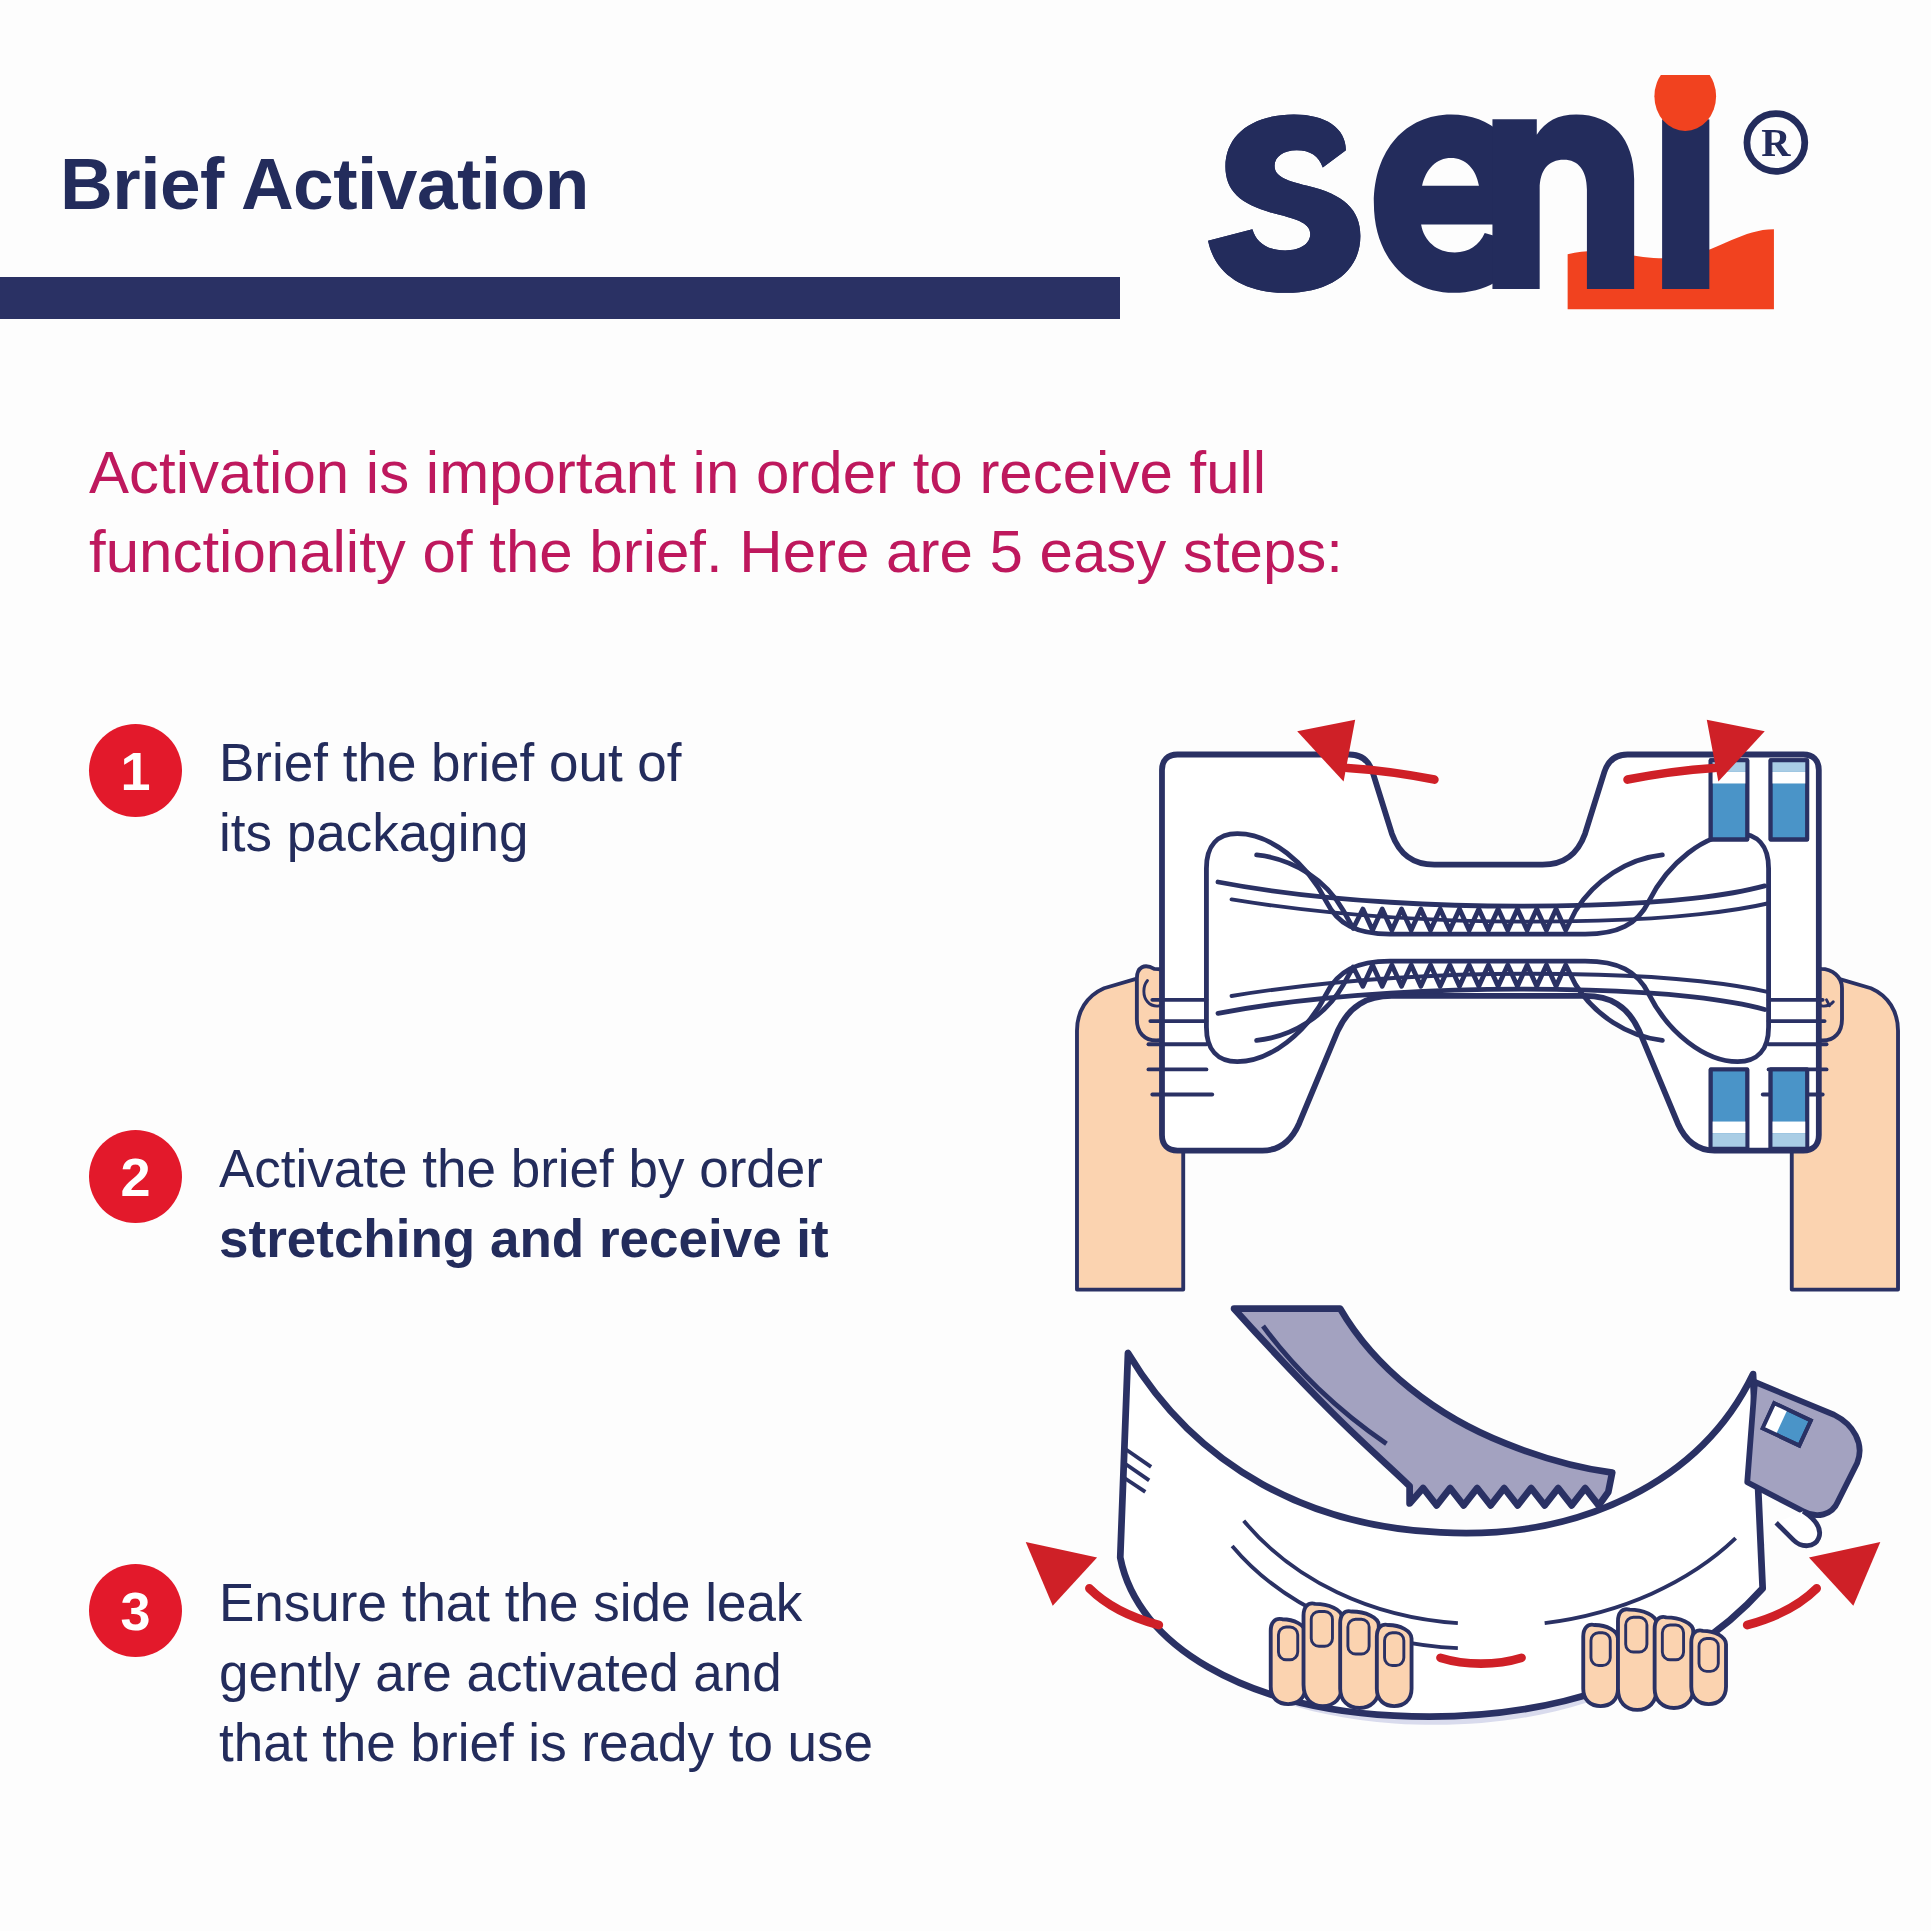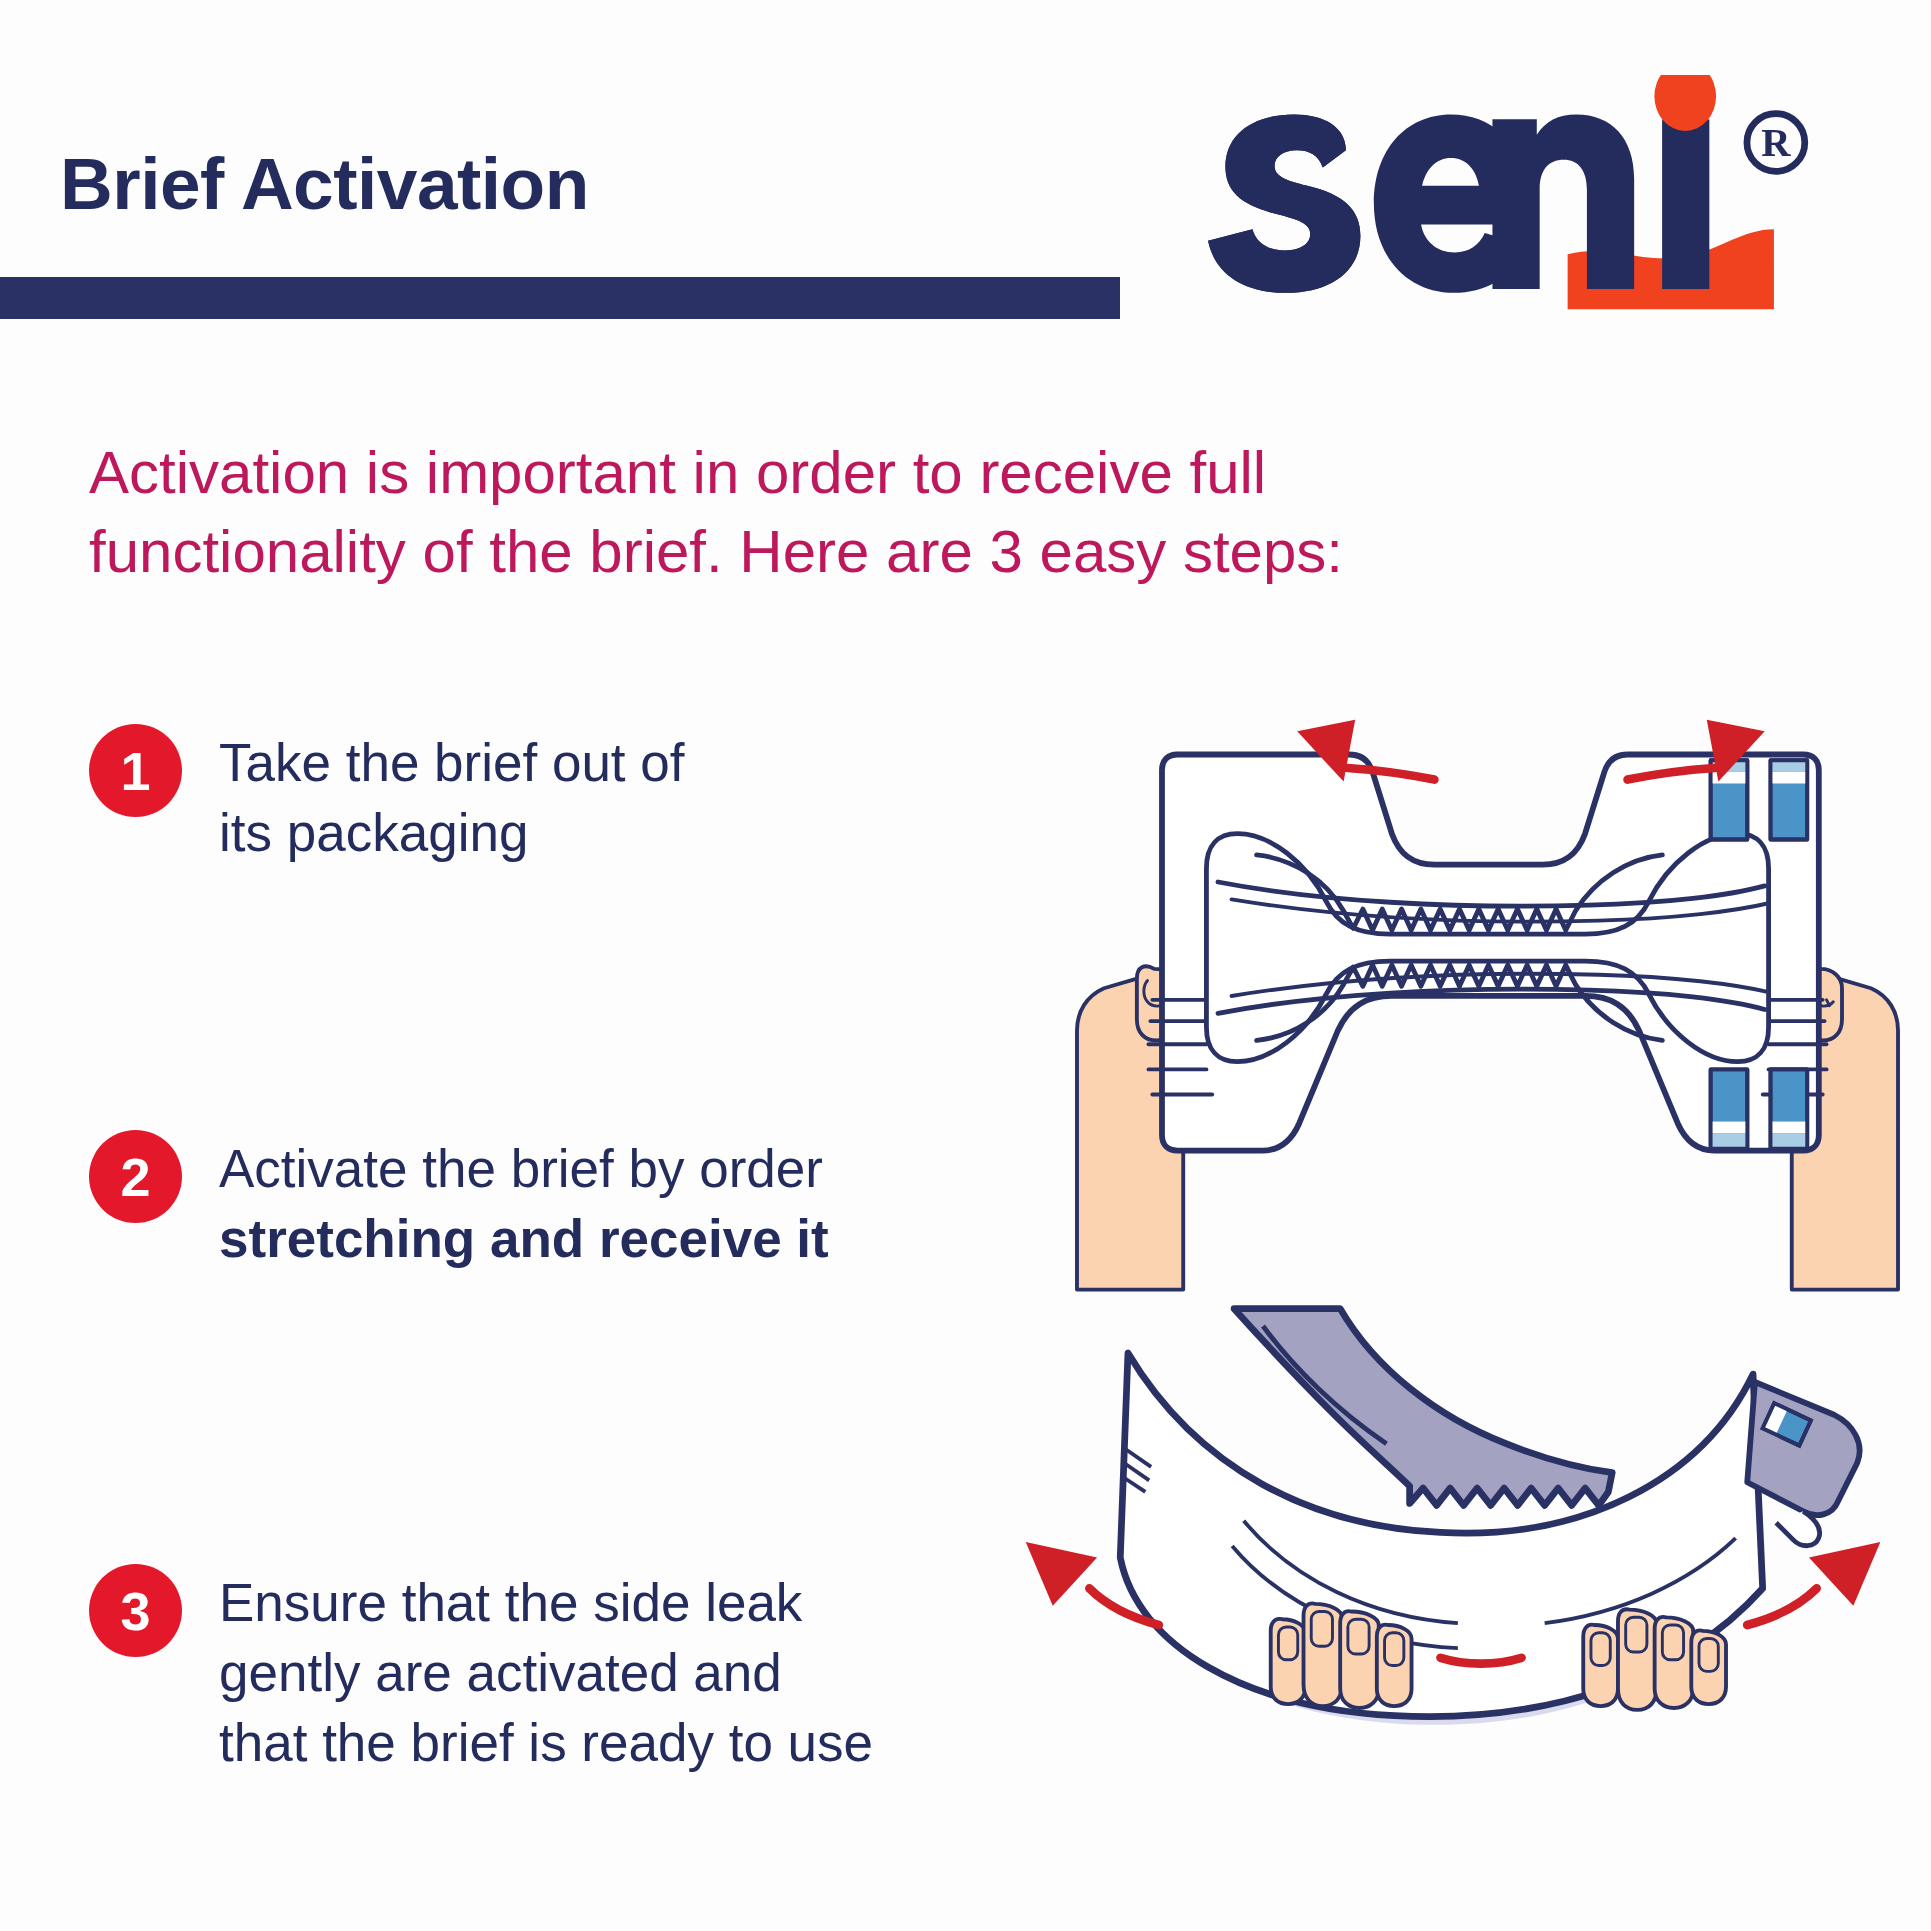--- a/index.html
+++ b/index.html
@@ -194,29 +194,29 @@
         <g>
           <circle cx="605" cy="70" r="30" fill="none" stroke="#232c5c" stroke-width="7"></circle>
           <text x="605" y="84" text-anchor="middle" font-family="Liberation Serif, serif" font-size="42" font-weight="700" fill="#232c5c">R</text>
         </g>
       </svg>
     </div>
   </div>
 
   <div class="intro">
     <div>Activation is important in order to receive full</div>
-    <div>functionality of the brief. Here are 3 easy steps:</div>
+    <div>functionality of the brief. Here are 5 easy steps:</div>
   </div>
 
   <div class="steps">
 
     <div class="step step-1">
       <div class="badge">1</div>
       <div class="step-text">
-        <div>Take the brief out of</div>
+        <div>Brief the brief out of</div>
         <div>its packaging</div>
       </div>
     </div>
 
     <div class="step step-2">
       <div class="badge">2</div>
       <div class="step-text">
         <span>Activate the brief by order </span><b>stretching and receive it</b>
       </div>
     </div>

